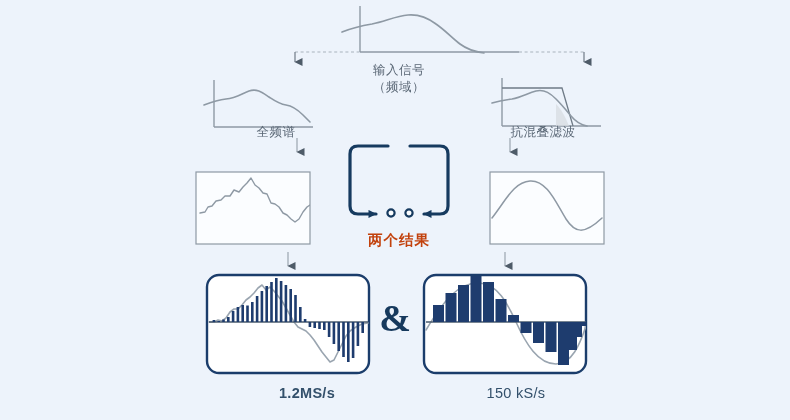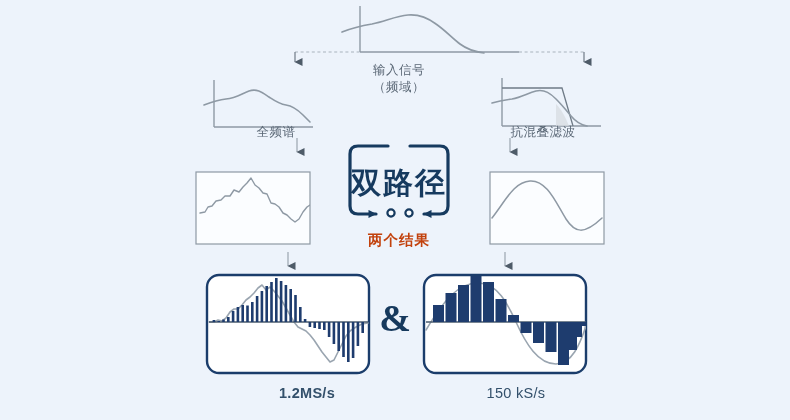--- a/index.html
+++ b/index.html
@@ -240,21 +240,20 @@
   <div id="lbl-input" class="lbl">
     <div>输入信号</div>
     <div>（频域）</div>
   </div>
 
 
   <div id="lbl-fullspec" class="lbl">全频谱</div>
 
   <div id="lbl-antialias" class="lbl">抗混叠滤波</div>
 
-  <div id="badge-text">双路径</div>
 
   <div id="lbl-tworesults" class="lbl">两个结果</div>
 
   <div id="amp">&amp;</div>
 
   <div id="rate-left" class="rate">1.2MS/s</div>
 
   <div id="rate-right" class="rate">150 kS/s</div>
 
 </div>

